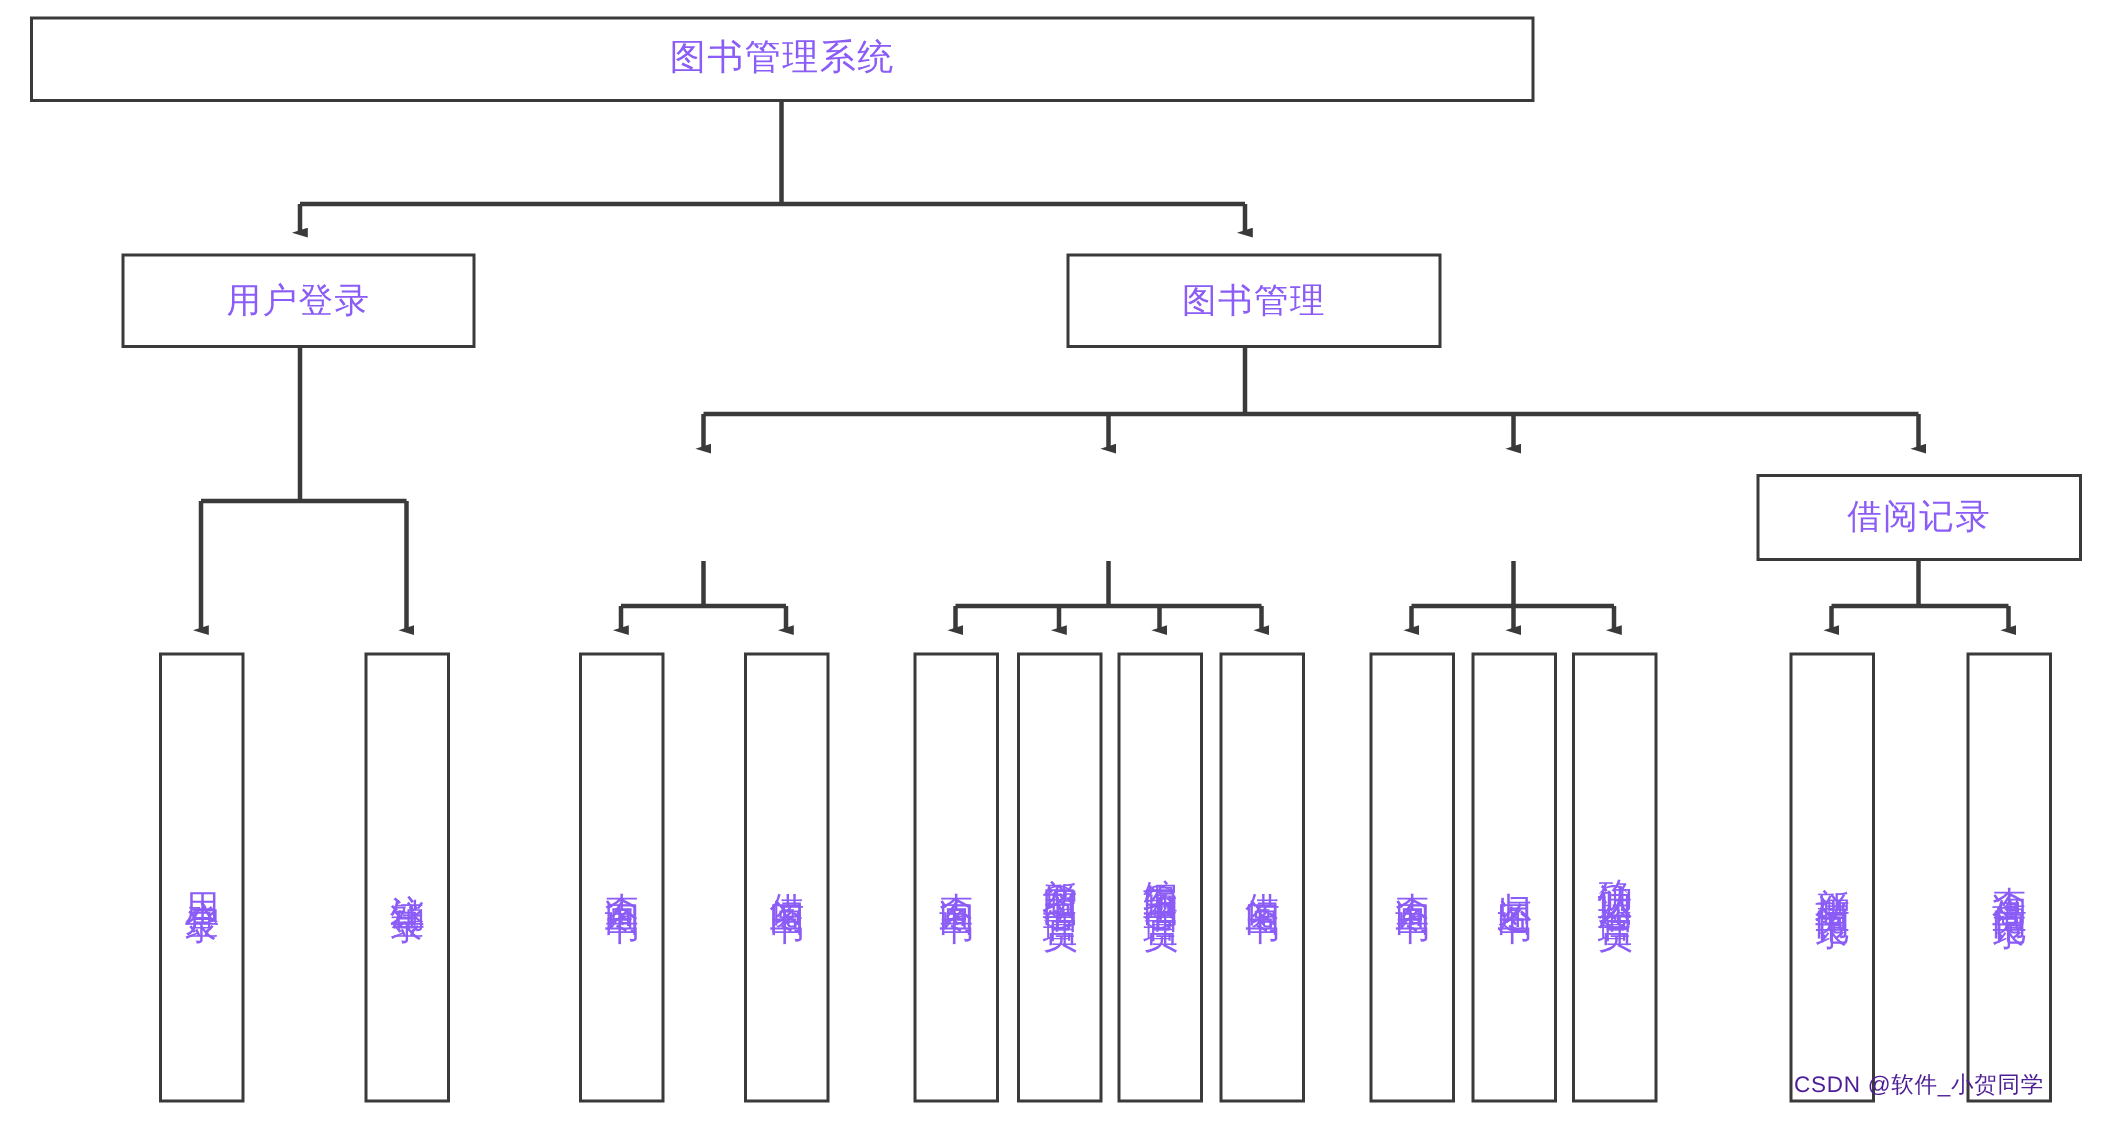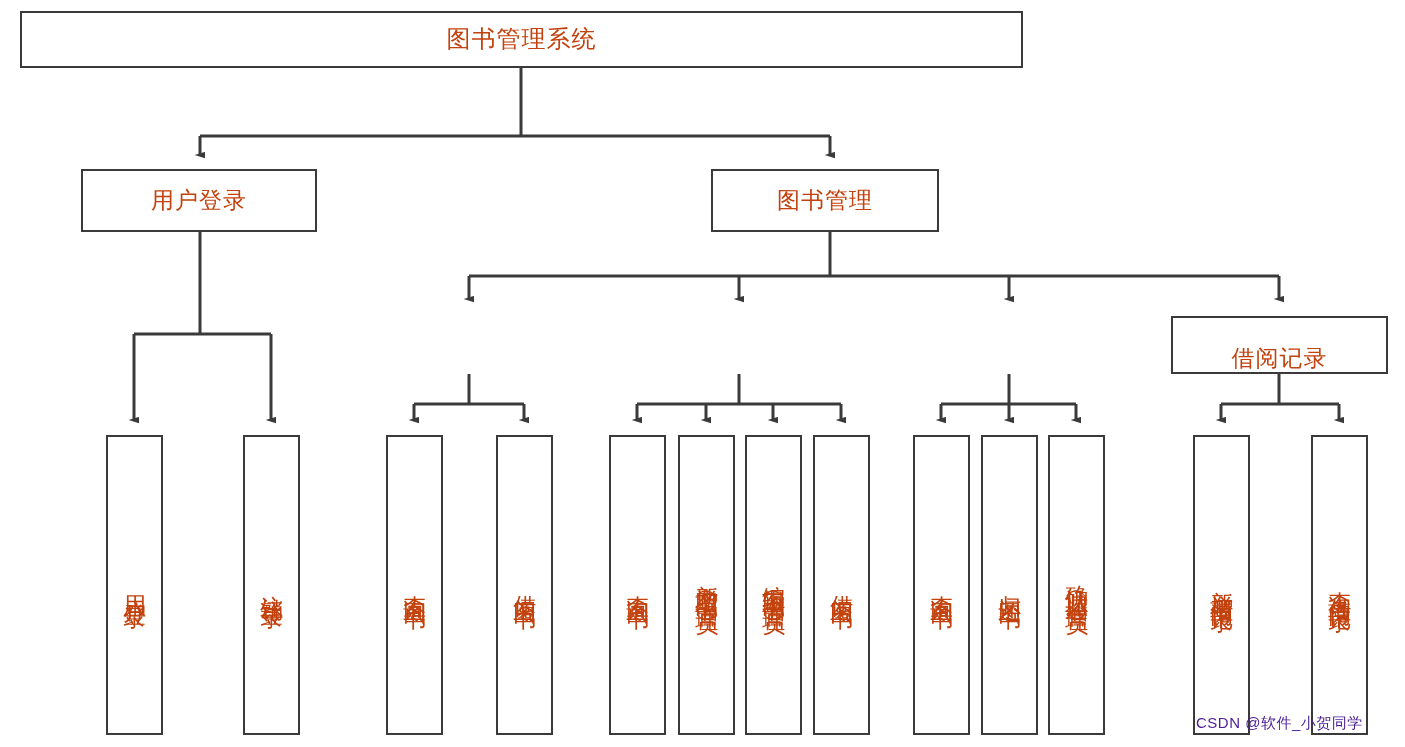--- a/index.html
+++ b/index.html
@@ -22,21 +22,21 @@
     pointer-events:none;
   }
   .node{
     position:absolute;
     box-sizing:border-box;
     background:#ffffff;
     border:2px solid #3a3a3a;
     display:flex;
     align-items:center;
     justify-content:center;
-    color:#c2410c;
+    color:#8b5cf6;
   }
   .node .lbl{
     display:block;
     text-align:center;
     line-height:1.18;
     white-space:nowrap;
   }
   
   .node.h .lbl{
     font-size:23px;
@@ -127,25 +127,25 @@
     </g>
   </svg>
 
   <div class="node h root" style="left:20px;top:11px;width:1003px;height:57px;">
     <span class="lbl">图书管理系统</span>
   </div>
 
   <div class="node h" style="left:81px;top:169px;width:236px;height:63px;">
     <span class="lbl">用户登录</span>
   </div>
-  <div class="node h" style="left:711px;top:169px;width:228px;height:63px;">
+  <div class="node h" style="left:711px;top:169px;width:250px;height:63px;">
     <span class="lbl">图书管理</span>
   </div>
 
-  <div class="node h" style="left:1171px;top:316px;width:217px;height:58px;align-items:flex-end;">
+  <div class="node h" style="left:1171px;top:316px;width:217px;height:58px;">
     <span class="lbl">借阅记录</span>
   </div>
 
   <div class="node v" style="left:106px;top:435px;width:57px;height:300px;">
     <span class="lbl">用户登录</span>
   </div>
   <div class="node v" style="left:243px;top:435px;width:57px;height:300px;">
     <span class="lbl">注销登录</span>
   </div>
 

